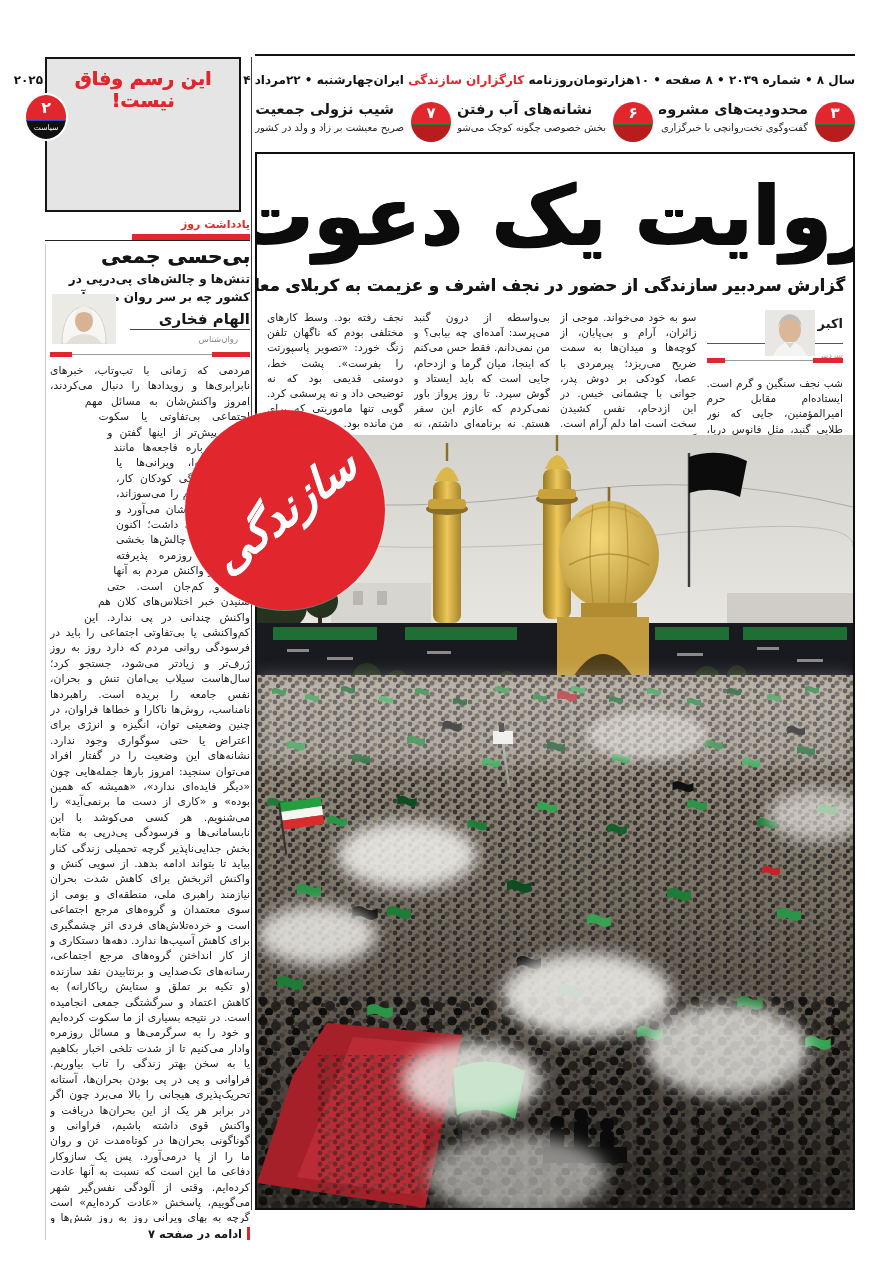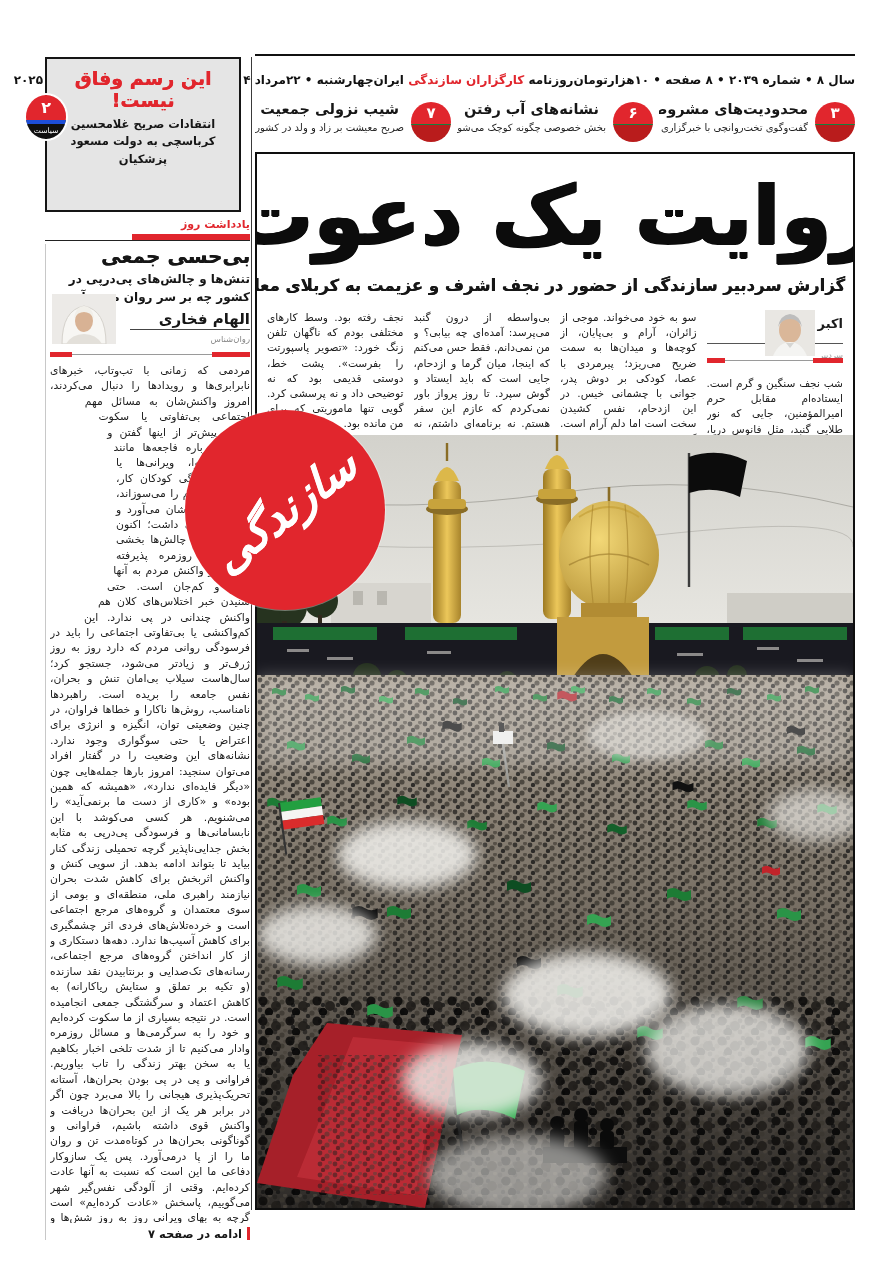--- a/index.html
+++ b/index.html
@@ -28,55 +28,55 @@
   }
   .navitem{ display:flex; flex-direction:row; gap:7px; width:196px; }
   .ncirc{
     width:40px; height:40px; border-radius:50%; overflow:hidden; flex:0 0 40px;
     display:flex; flex-direction:column; margin-top:2px;
   }
   .ncirc .ct{ height:23px; background:var(--accent,#e1262d); color:#fff; font-weight:bold;
     font-size:15px; display:flex; align-items:center; justify-content:center; }
   .ncirc .cb{ height:17px; background:#b91c1c; color:#fff; font-size:7.5px;
     display:flex; align-items:flex-start; justify-content:center; padding-top:17px; border-top:1px solid #15803d;}
-  .ntxt{ text-align:center; overflow:hidden; }
+  .ntxt{ text-align:left; overflow:hidden; }
   .ntxt .t{ font-size:14.5px; font-weight:bold; line-height:1.35; white-space:nowrap;}
   .ntxt .s{ font-size:10px; color:#222; line-height:1.5; white-space:nowrap;}
 
   
   .teaser{
     position:absolute; left:45px; top:57px; width:196px; height:155px;
     border:2px solid #151515; background:#e5e5e5; overflow:hidden;
   }
   .teaser .tt{ color:var(--accent,#e1262d); font-size:19px; font-weight:bold; text-align:center; margin-top:8px;
     text-shadow:0.4px 0 currentColor; }
   .teaser .ts{ font-size:11.5px; font-weight:bold; text-align:center; line-height:1.5; margin-top:5px; padding:0 12px;}
   .badge{
     position:absolute; left:26px; top:95px; width:40px; height:44px; border-radius:50%;
     overflow:hidden; display:flex; flex-direction:column; box-shadow:0 0 0 2px #fff;
   }
   .badge .ct{ height:25px; background:var(--accent,#e1262d); color:#fff; font-weight:bold; font-size:16px;
     display:flex; align-items:center; justify-content:center;}
   .badge .cb{ height:19px; background:#101010; color:#fff; font-size:7.5px; display:flex;
-    align-items:flex-start; justify-content:center; padding-top:2px; border-top:4px solid #1d4ed8;}
+    align-items:flex-start; justify-content:center; padding-top:2px; border-top:1px solid #1d4ed8;}
 
   
   .note-label{ position:absolute; left:45px; top:218px; width:205px; text-align:right;
     color:var(--accent,#e1262d); font-size:11px; font-weight:bold;}
   .note-redbar{ position:absolute; left:132px; top:234px; width:118px; height:6px; background:var(--accent,#e1262d);}
   .note-thinline{ position:absolute; left:45px; top:240px; width:205px; height:1px; background:#222;}
   .note{
     position:absolute; left:45px; top:244px; width:205px; height:996px;
     border-left:1px solid #c8c8c8; padding-left:4px; overflow:hidden;
   }
   .note .nt{ font-size:20px; font-weight:bold; text-align:right; text-shadow:0.4px 0 currentColor; height:26px;}
   .note .ns{ font-size:12px; font-weight:bold; text-align:right; line-height:1.5; height:36px; overflow:hidden;}
   .author{ height:40px; position:relative; margin-top:2px; }
   .author .an{ position:absolute; right:0; top:2px; font-size:15px; font-weight:bold;}
-  .author .ar{ position:absolute; right:0; top:26px; font-size:8.5px; color:#888;}
+  .author .ar{ position:absolute; right:12px; top:26px; font-size:8.5px; color:#888;}
   .author .aline{ position:absolute; right:0; top:21px; width:120px; height:1px; background:#444;}
   .author .aphoto{ position:absolute; left:2px; top:-14px; width:64px; height:50px;}
   .segbar{ height:5px; display:flex; flex-direction:row; align-items:center; margin:4px 0 6px;}
   .segbar .r{ background:var(--accent,#e1262d); height:5px;}
   .segbar .l{ background:#9a9a9a; height:1px; flex:1;}
   .note-body{
     height:860px; overflow:hidden; text-align:justify;
     font-size:10.8px; line-height:15.4px; color:#1c1c1c;
   }
   .circ-float{ float:left; width:66px; height:228px; margin-top:64px;
@@ -170,21 +170,20 @@
       </div>
       <div class="ntxt">
         <div class="t">شیب نزولی جمعیت</div>
         <div class="s">صریح معیشت بر زاد و ولد در کشور</div>
       </div>
     </div>
   </div>
 
   <div class="teaser">
     <div class="tt">این رسم وفاق نیست!</div>
-    <div class="ts">انتقادات صریح غلامحسین کرباسچی به دولت مسعود پزشکیان</div>
 
   </div>
   <div class="badge">
     <div class="ct">۲</div>
     <div class="cb">سیاست</div>
   </div>
 
   <div class="note-label">یادداشت روز</div>
   <div class="note-redbar"></div>
   <div class="note-thinline"></div>

